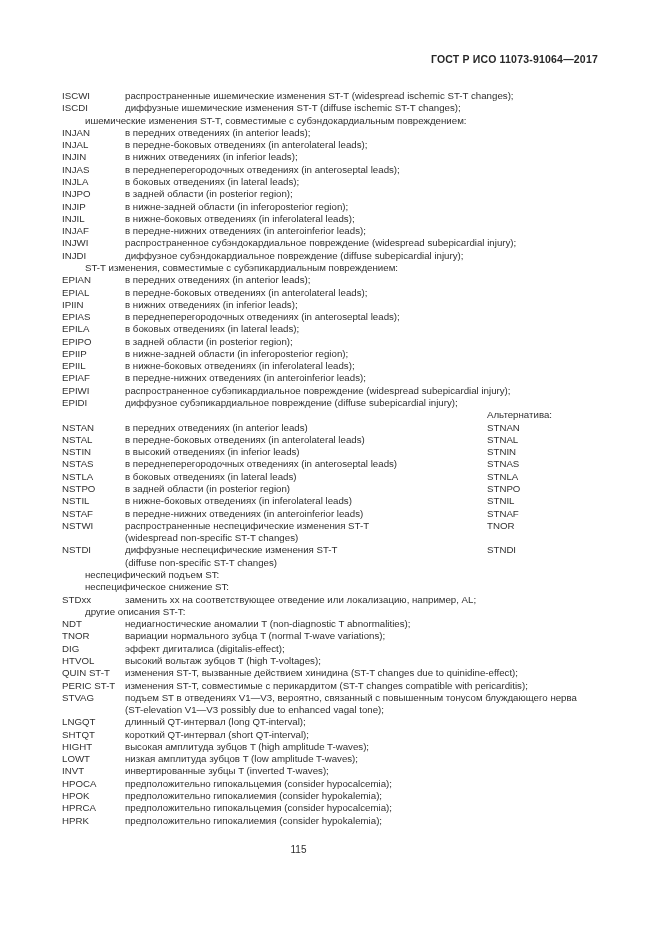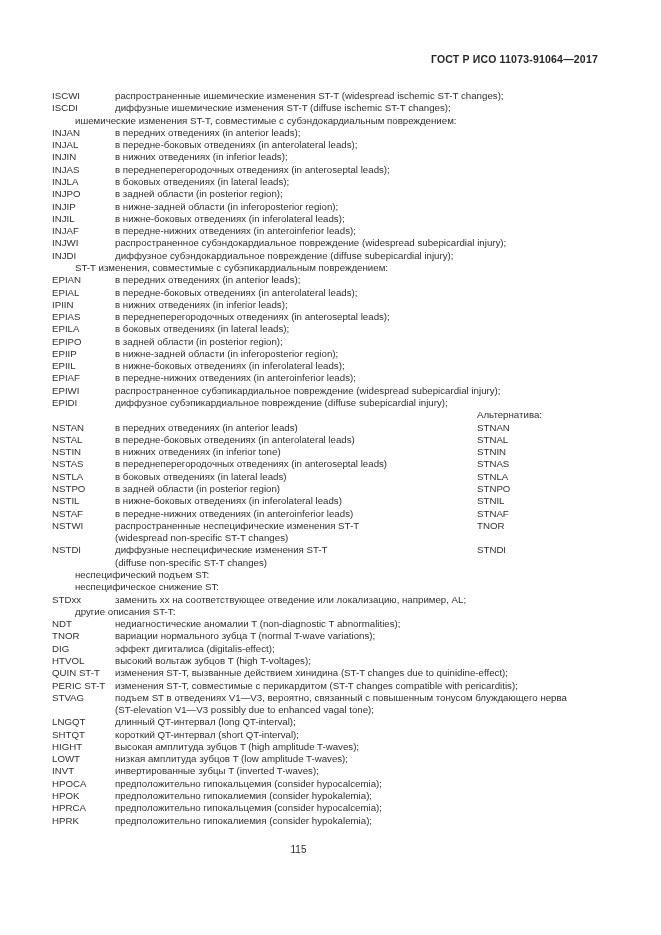--- a/index.html
+++ b/index.html
@@ -24,21 +24,21 @@
     text-align: right;
     font-size: 10.5px;
     font-weight: bold;
     color: #272727;
     letter-spacing: 0.2px;
     white-space: nowrap;
   }
   .content {
     position: absolute;
     top: 90px;
-    left: 52px;
+    left: 62px;
     width: 560px;
     font-size: 9.7px;
     line-height: 12.28px;
     color: #303030;
   }
   .row {
     display: grid;
     grid-template-columns: 63px 362px 1fr;
     align-items: baseline;
   }
@@ -182,21 +182,21 @@
         <div class="cell desc">в передних отведениях (in anterior leads)</div>
         <div class="cell alt">STNAN</div>
       </div>
       <div class="row">
         <div class="cell code">NSTAL</div>
         <div class="cell desc">в передне-боковых отведениях (in anterolateral leads)</div>
         <div class="cell alt">STNAL</div>
       </div>
       <div class="row">
         <div class="cell code">NSTIN</div>
-        <div class="cell desc">в нижних отведениях (in inferior tone)</div>
+        <div class="cell desc">в высокий отведениях (in inferior leads)</div>
         <div class="cell alt">STNIN</div>
       </div>
       <div class="row">
         <div class="cell code">NSTAS</div>
         <div class="cell desc">в переднеперегородочных отведениях (in anteroseptal leads)</div>
         <div class="cell alt">STNAS</div>
       </div>
       <div class="row">
         <div class="cell code">NSTLA</div>
         <div class="cell desc">в боковых отведениях (in lateral leads)</div>

